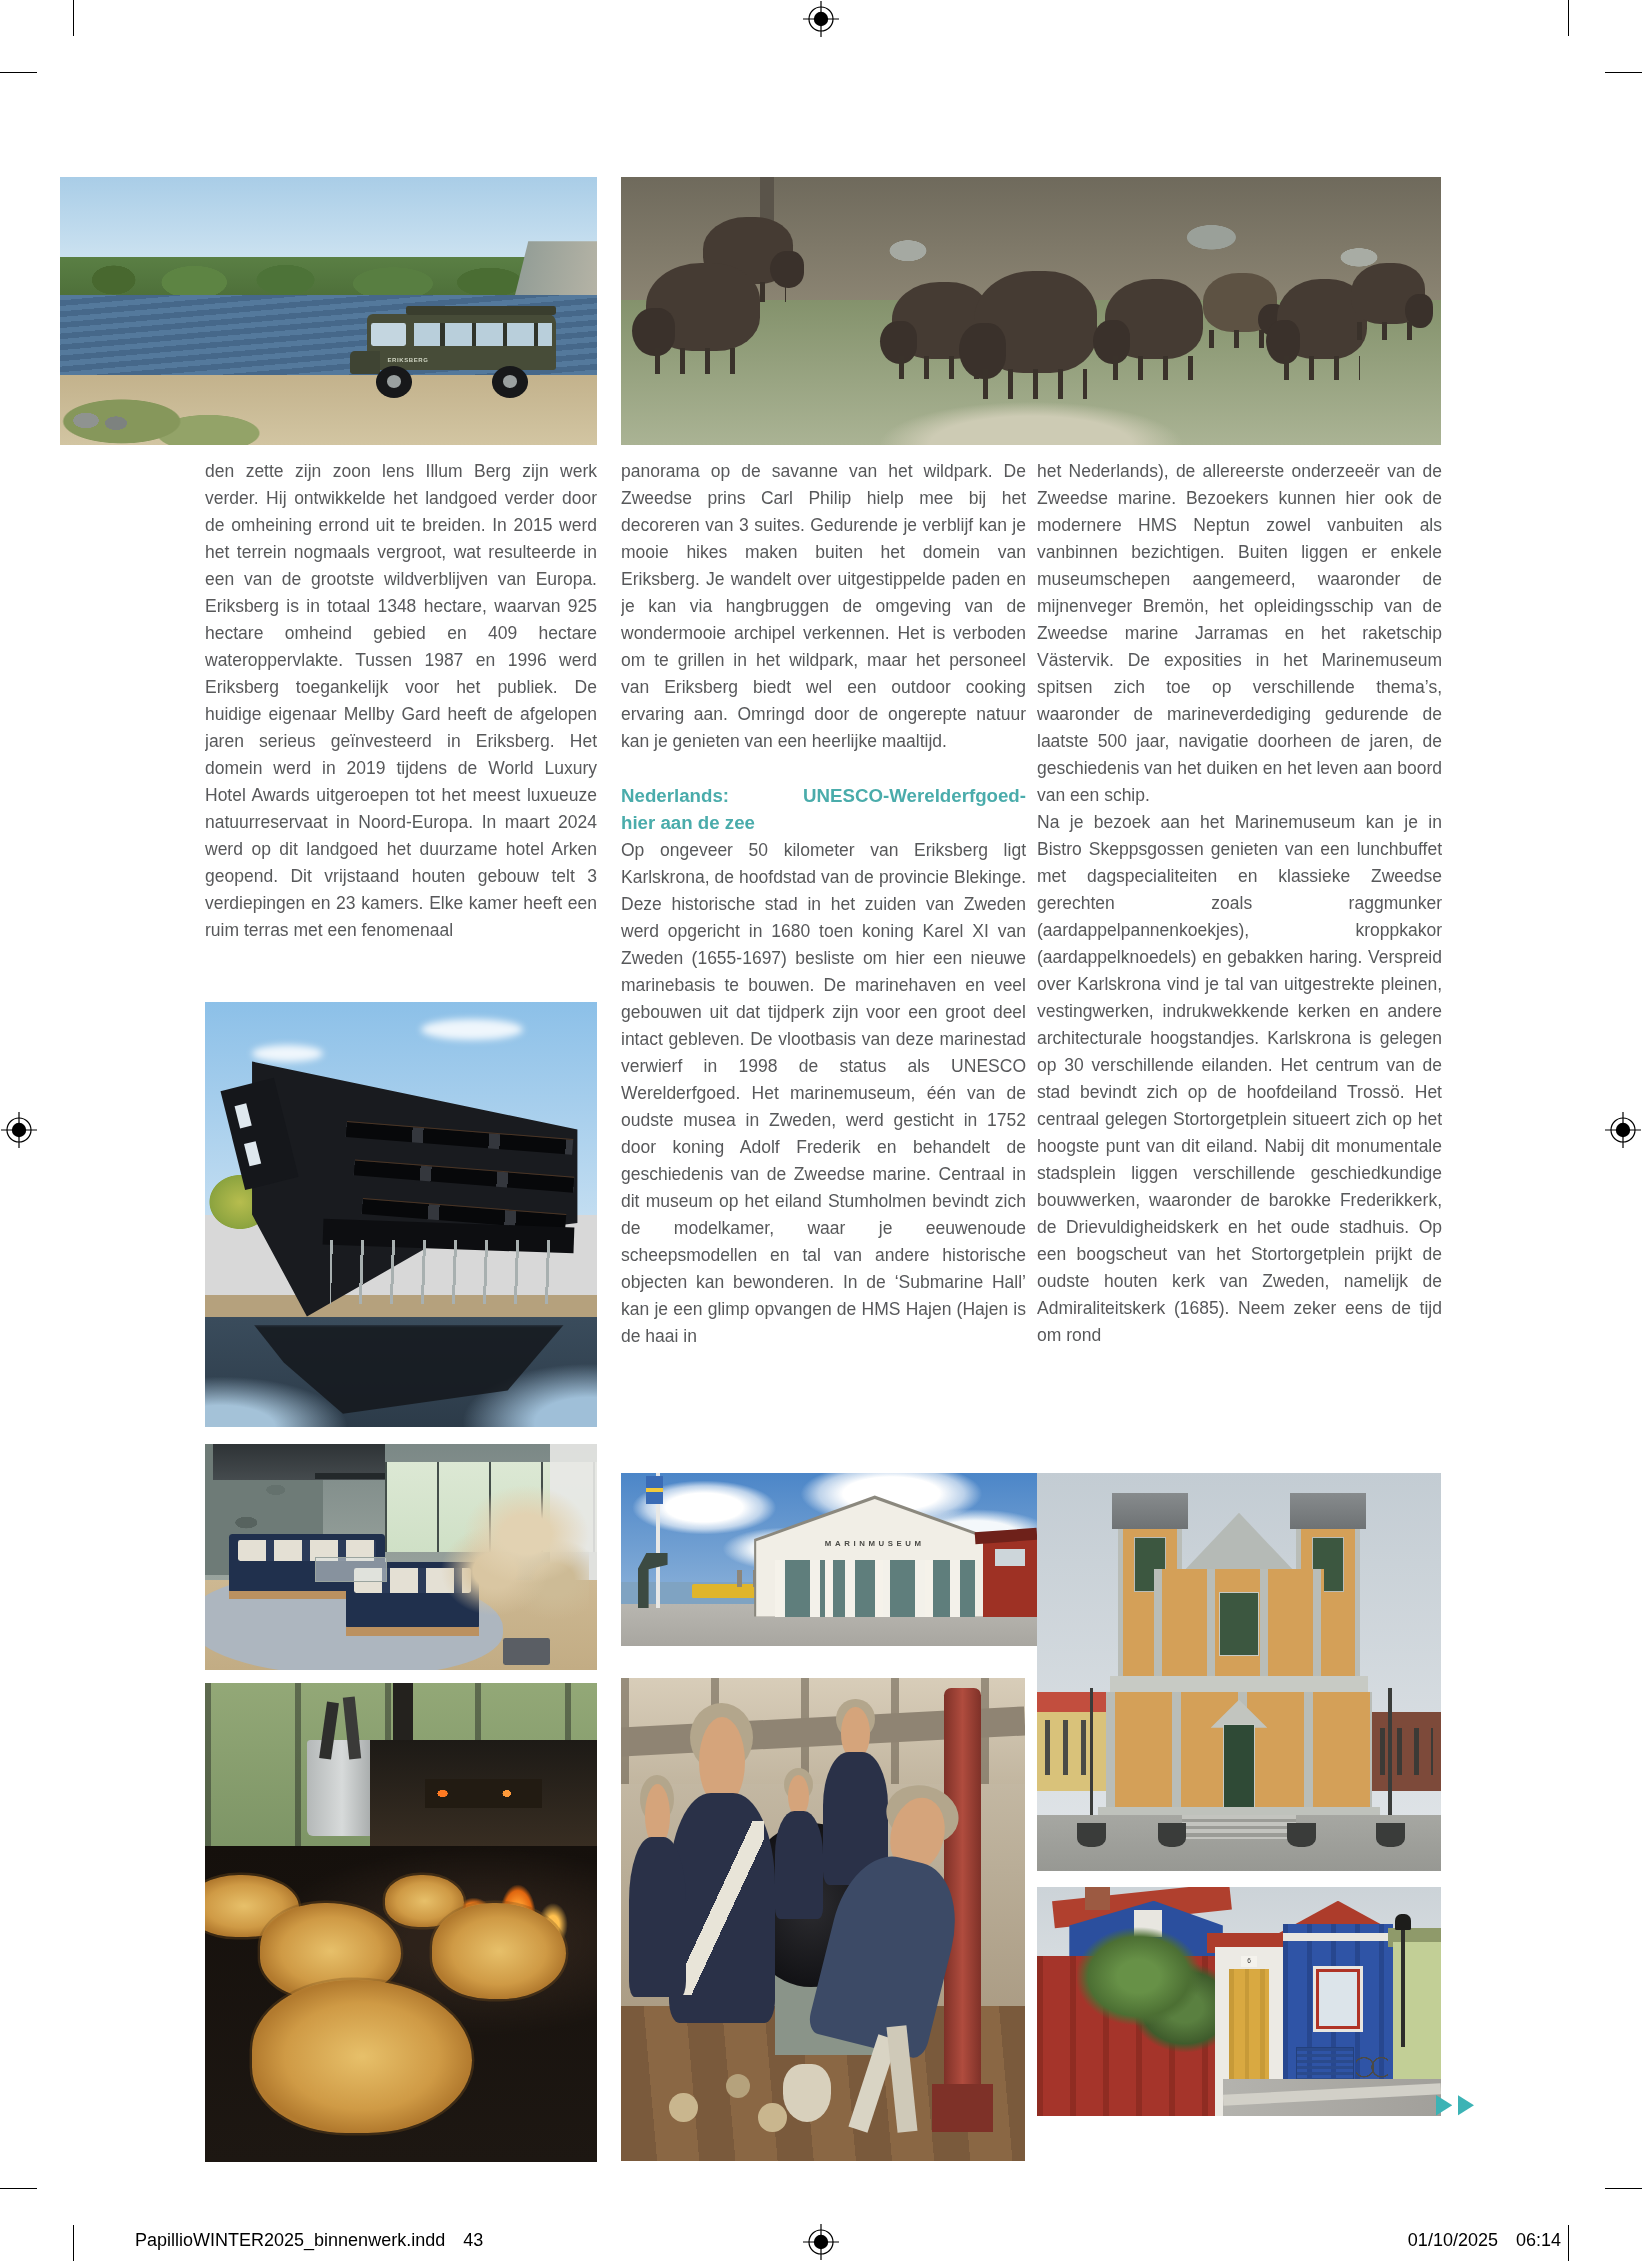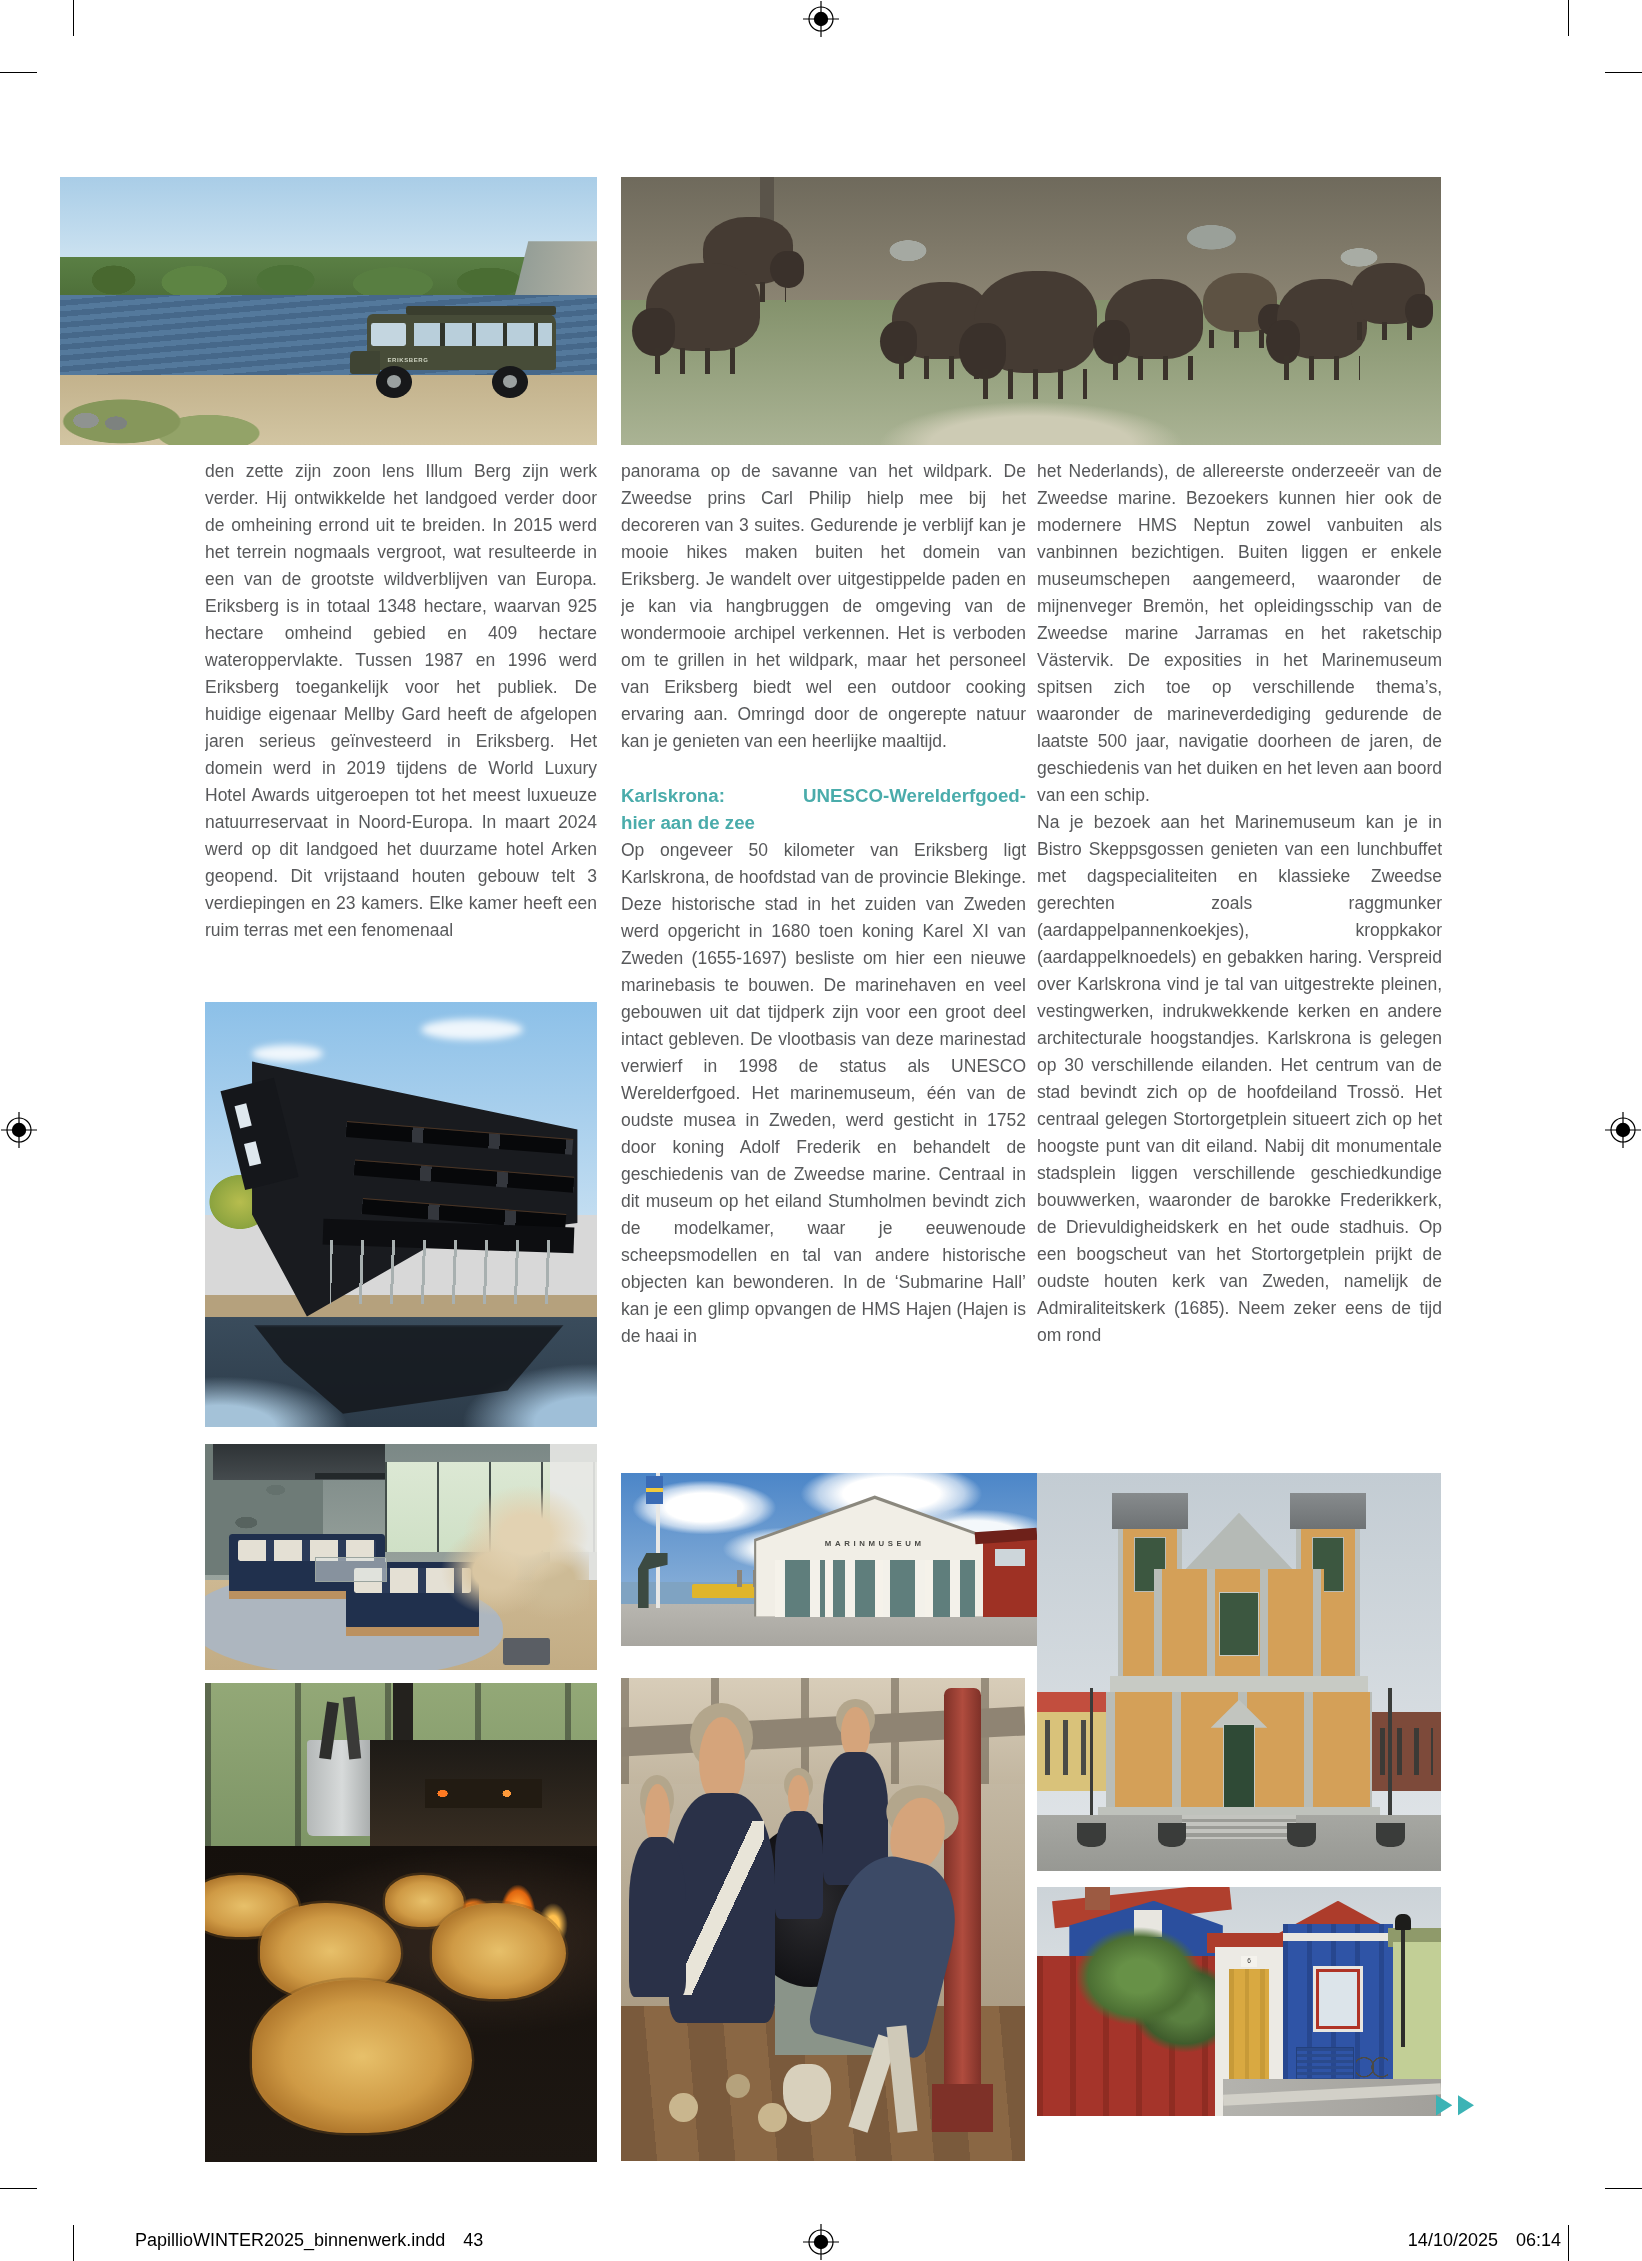--- a/index.html
+++ b/index.html
@@ -383,21 +383,21 @@
   </div>
 
   <div class="col" style="left:205px;top:458px;width:392px;height:537px;">
     <p>den zette zijn zoon lens Illum Berg zijn werk verder. Hij ontwikkelde het landgoed verder door de omheining errond uit te breiden. In 2015 werd het terrein nogmaals vergroot, wat resulteerde in een van de grootste wildverblijven van Europa. Eriksberg is in totaal 1348 hectare, waarvan 925 hectare omheind gebied en 409 hectare wateroppervlakte. Tussen 1987 en 1996 werd Eriksberg toegankelijk voor het publiek. De huidige eigenaar Mellby Gard heeft de afgelopen jaren serieus geïnvesteerd in Eriksberg. Het domein werd in 2019 tijdens de World Luxury Hotel Awards uitgeroepen tot het meest luxueuze natuurreservaat in Noord-Europa. In maart 2024 werd op dit landgoed het duurzame hotel Arken geopend. Dit vrijstaand houten gebouw telt 3 verdiepingen en 23 kamers. Elke kamer heeft een ruim terras met een fenomenaal</p>
   </div>
 
   <div class="col" style="left:621px;top:458px;width:405px;height:1010px;">
     <p>panorama op de savanne van het wildpark. De Zweedse prins Carl Philip hielp mee bij het decoreren van 3 suites. Gedurende je verblijf kan je mooie hikes maken buiten het domein van Eriksberg. Je wandelt over uitgestippelde paden en je kan via hangbruggen de omgeving van de wondermooie archipel verkennen. Het is verboden om te grillen in het wildpark, maar het personeel van Eriksberg biedt wel een outdoor cooking ervaring aan. Omringd door de ongerepte natuur kan je genieten van een heerlijke maaltijd.</p>
     <h2 class="sect">
       <span class="l1">
-          <span>Karlskrona:</span>
+          <span>Nederlands:</span>
           <span>UNESCO-Werelderfgoed-</span>
         </span>
       <span class="l2">hier aan de zee</span>
     </h2>
     <p>Op ongeveer 50 kilometer van Eriksberg ligt Karlskrona, de hoofdstad van de provincie Blekinge. Deze historische stad in het zuiden van Zweden werd opgericht in 1680 toen koning Karel XI van Zweden (1655-1697) besliste om hier een nieuwe marinebasis te bouwen. De marinehaven en veel gebouwen uit dat tijdperk zijn voor een groot deel intact gebleven. De vlootbasis van deze marinestad verwierf in 1998 de status als UNESCO Werelderfgoed. Het marinemuseum, één van de oudste musea in Zweden, werd gesticht in 1752 door koning Adolf Frederik en behandelt de geschiedenis van de Zweedse marine. Centraal in dit museum op het eiland Stumholmen bevindt zich de modelkamer, waar je eeuwenoude scheepsmodellen en tal van andere historische objecten kan bewonderen. In de ‘Submarine Hall’ kan je een glimp opvangen de HMS Hajen (Hajen is de haai in</p>
   </div>
 
   <div class="col" style="left:1037px;top:458px;width:405px;height:1010px;">
     <p>het Nederlands), de allereerste onderzeeër van de Zweedse marine. Bezoekers kunnen hier ook de modernere HMS Neptun zowel vanbuiten als vanbinnen bezichtigen. Buiten liggen er enkele museumschepen aangemeerd, waaronder de mijnenveger Bremön, het opleidingsschip van de Zweedse marine Jarramas en het raketschip Västervik. De exposities in het Marinemuseum spitsen zich toe op verschillende thema’s, waaronder de marineverdediging gedurende de laatste 500 jaar, navigatie doorheen de jaren, de geschiedenis van het duiken en het leven aan boord van een schip.</p>
     <p>Na je bezoek aan het Marinemuseum kan je in Bistro Skeppsgossen genieten van een lunchbuffet met dagspecialiteiten en klassieke Zweedse gerechten zoals raggmunker (aardappelpannenkoekjes), kroppkakor (aardappelknoedels) en gebakken haring. Verspreid over Karlskrona vind je tal van uitgestrekte pleinen, vestingwerken, indrukwekkende kerken en andere architecturale hoogstandjes. Karlskrona is gelegen op 30 verschillende eilanden. Het centrum van de stad bevindt zich op de hoofdeiland Trossö. Het centraal gelegen Stortorgetplein situeert zich op het hoogste punt van dit eiland. Nabij dit monumentale stadsplein liggen verschillende geschiedkundige bouwwerken, waaronder de barokke Frederikkerk, de Drievuldigheidskerk en het oude stadhuis. Op een boogscheut van het Stortorgetplein prijkt de oudste houten kerk van Zweden, namelijk de Admiraliteitskerk (1685). Neem zeker eens de tijd om rond</p>
@@ -587,19 +587,19 @@
     <span></span>
     <span></span>
   </div>
 
   <div class="footer" style="left:99px;top:2230px;margin-left:36px;">
     <span>PapillioWINTER2025_binnenwerk.indd</span>
     <span class="gap"></span>
     <span>43</span>
   </div>
   <div class="footer" style="right:81px;top:2230px;">
-    <span>14/10/2025</span>
+    <span>01/10/2025</span>
     <span class="gap"></span>
     <span>06:14</span>
   </div>
 
 </div>
 
 
 </body></html>

